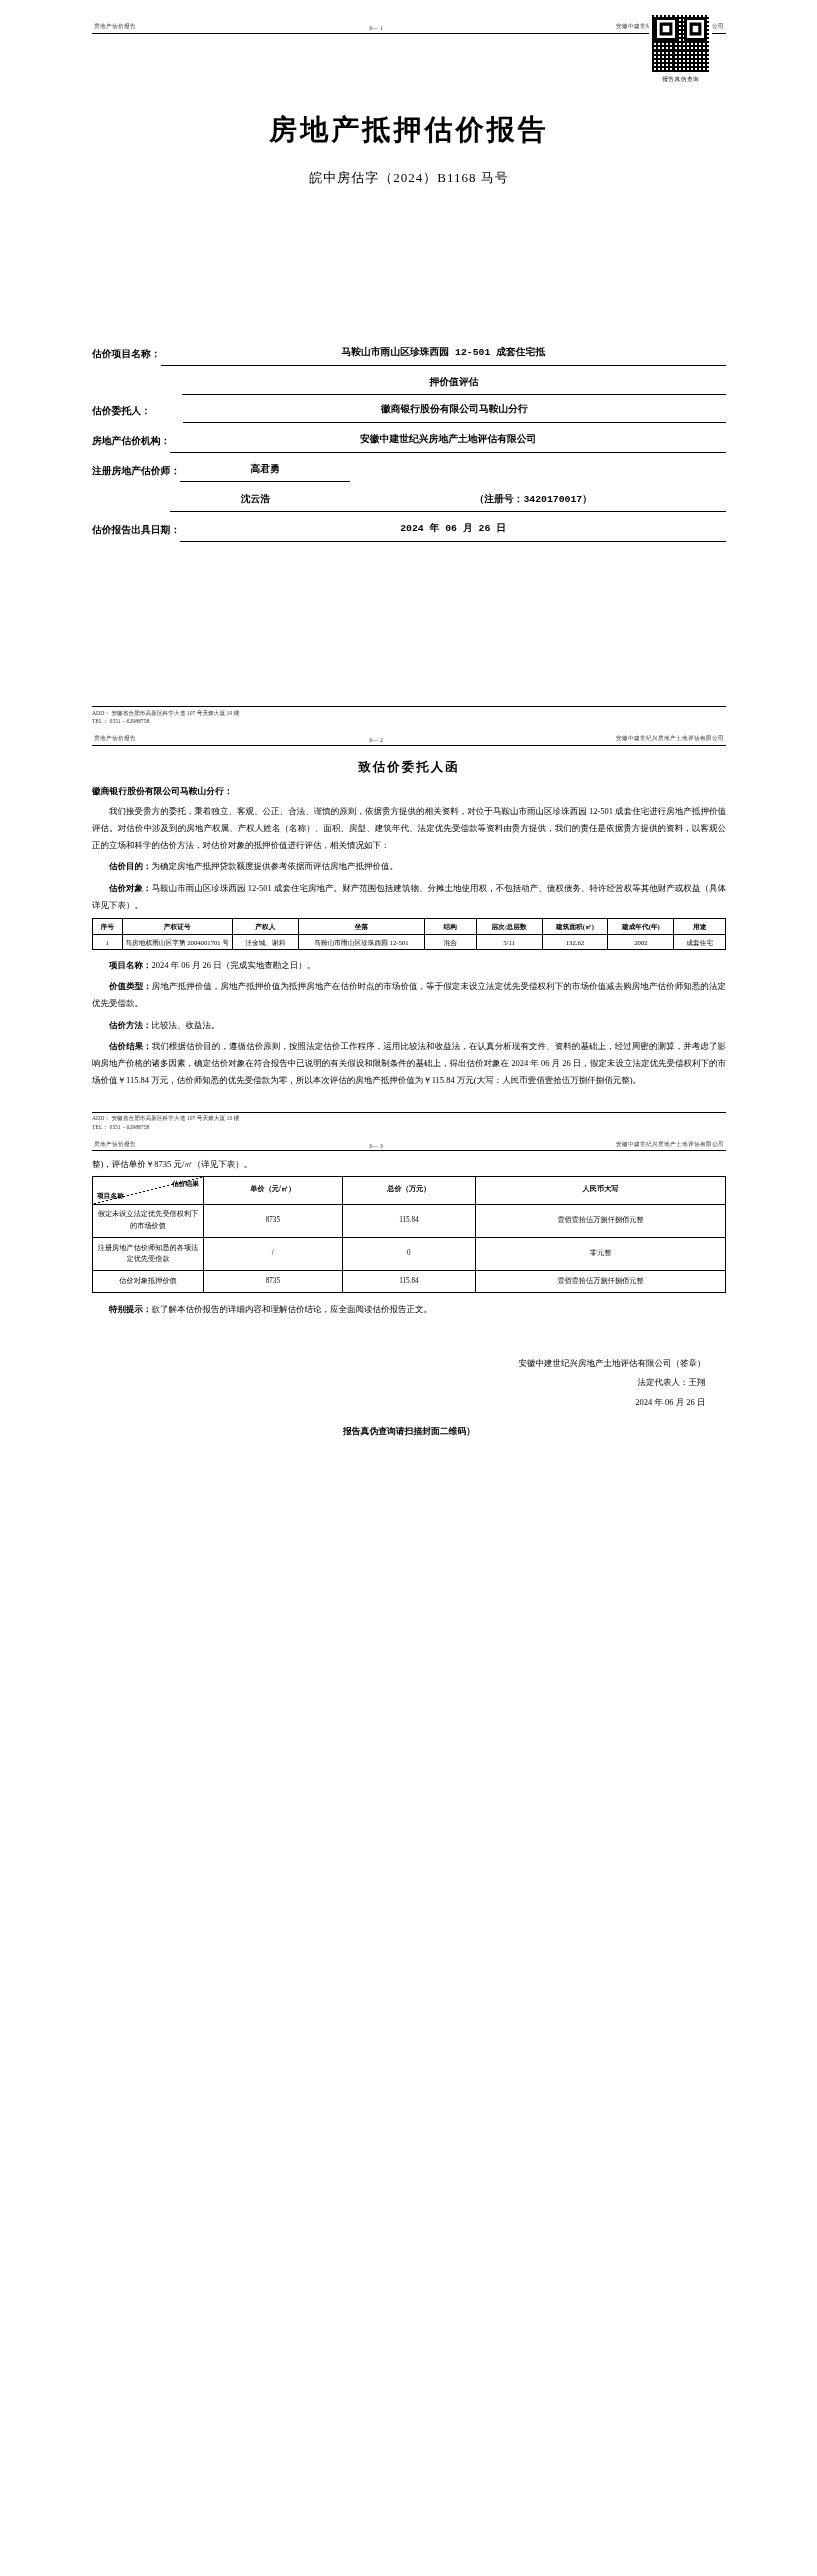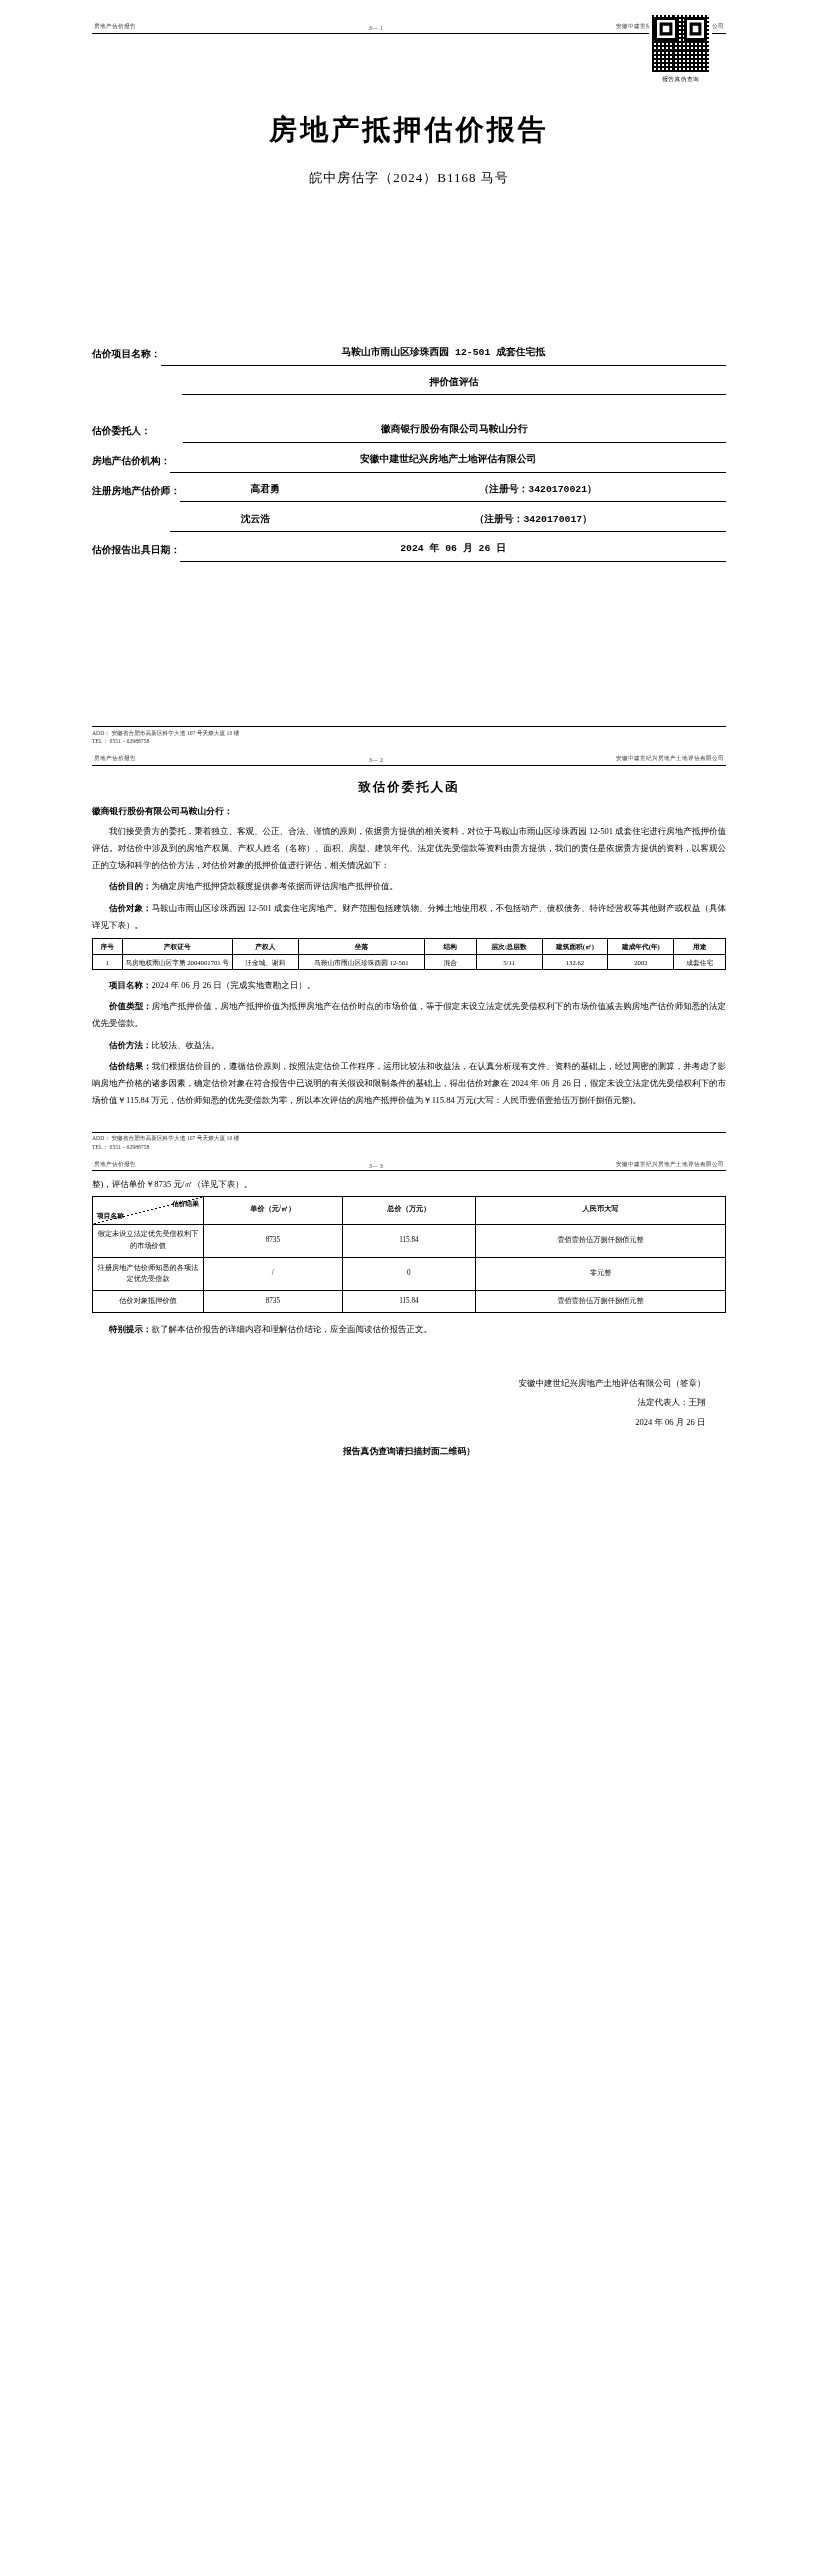--- a/index.html
+++ b/index.html
@@ -224,35 +224,34 @@
     <div class="doc-subtitle">皖中房估字（2024）B1168 马号</div>
 
     <div class="cover-fields">
 
       <div class="cf-row">
         <span class="cf-label">估价项目名称：</span>
         <span class="cf-value">马鞍山市雨山区珍珠西园 12-501 成套住宅抵</span>
       </div>
       <div class="cf-sub">押价值评估</div>
 
-      <div class="cf-row" style="margin-top:24px;gap:32px;">
+      <div class="cf-row" style="margin-top:4px;gap:32px;">
         <span class="cf-label">估价委托人：</span>
         <span class="cf-value">徽商银行股份有限公司马鞍山分行</span>
       </div>
 
       <div class="cf-row">
         <span class="cf-label">房地产估价机构：</span>
         <span class="cf-value">安徽中建世纪兴房地产土地评估有限公司</span>
       </div>
 
       <div class="cf-row">
         <span class="cf-label">注册房地产估价师：</span>
         <span class="cf-value-inline">
           <span class="cf-part a">高君勇</span>
-          <span class="cf-part b">（注册号：3420170021）</span>
         </span>
       </div>
 
       <div class="cf-row">
         <span class="cf-label" style="visibility:hidden;">房地产估价机构：</span>
         <span class="cf-value-inline">
           <span class="cf-part a">沈云浩</span>
           <span class="cf-part b">（注册号：3420170017）</span>
         </span>
       </div>

